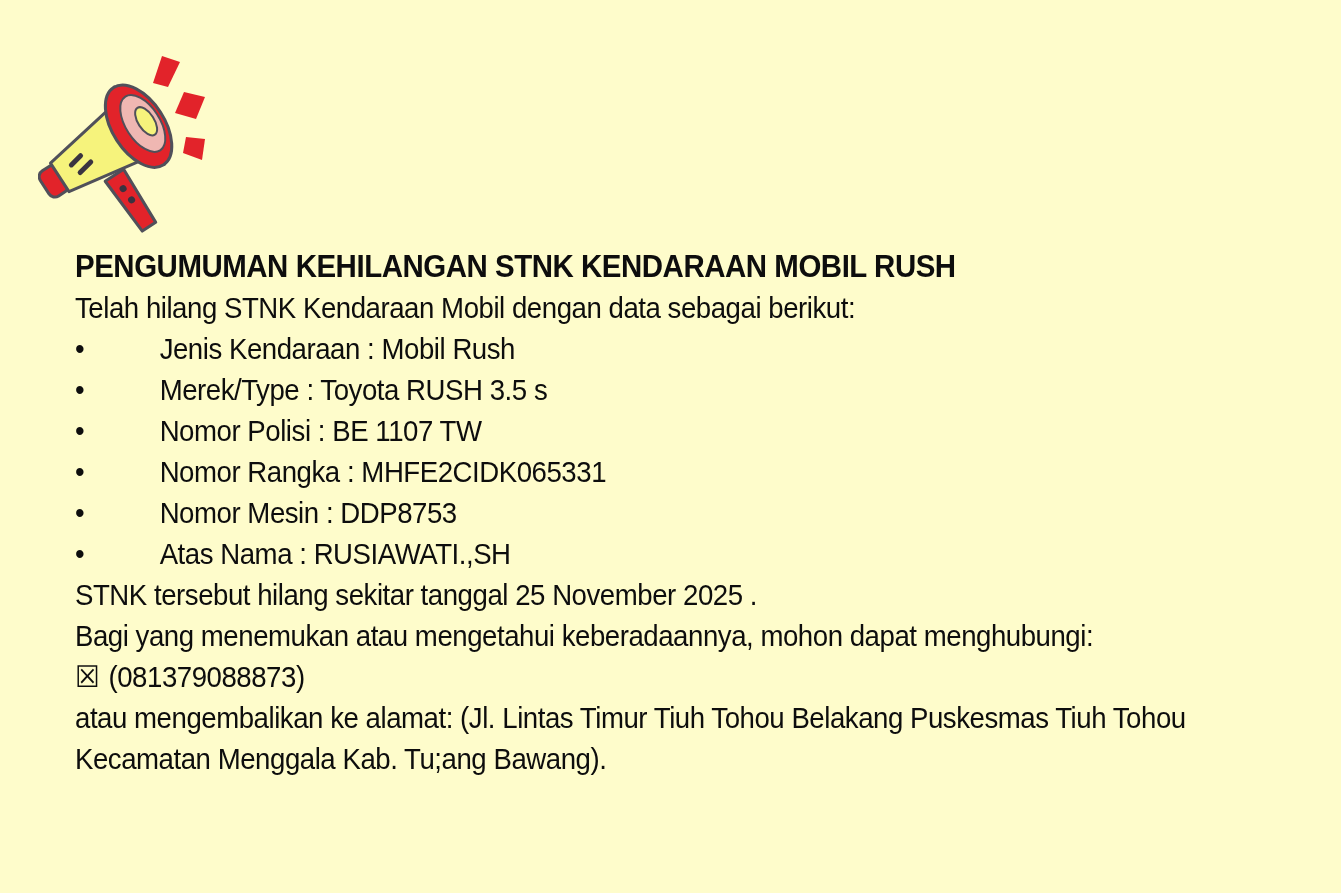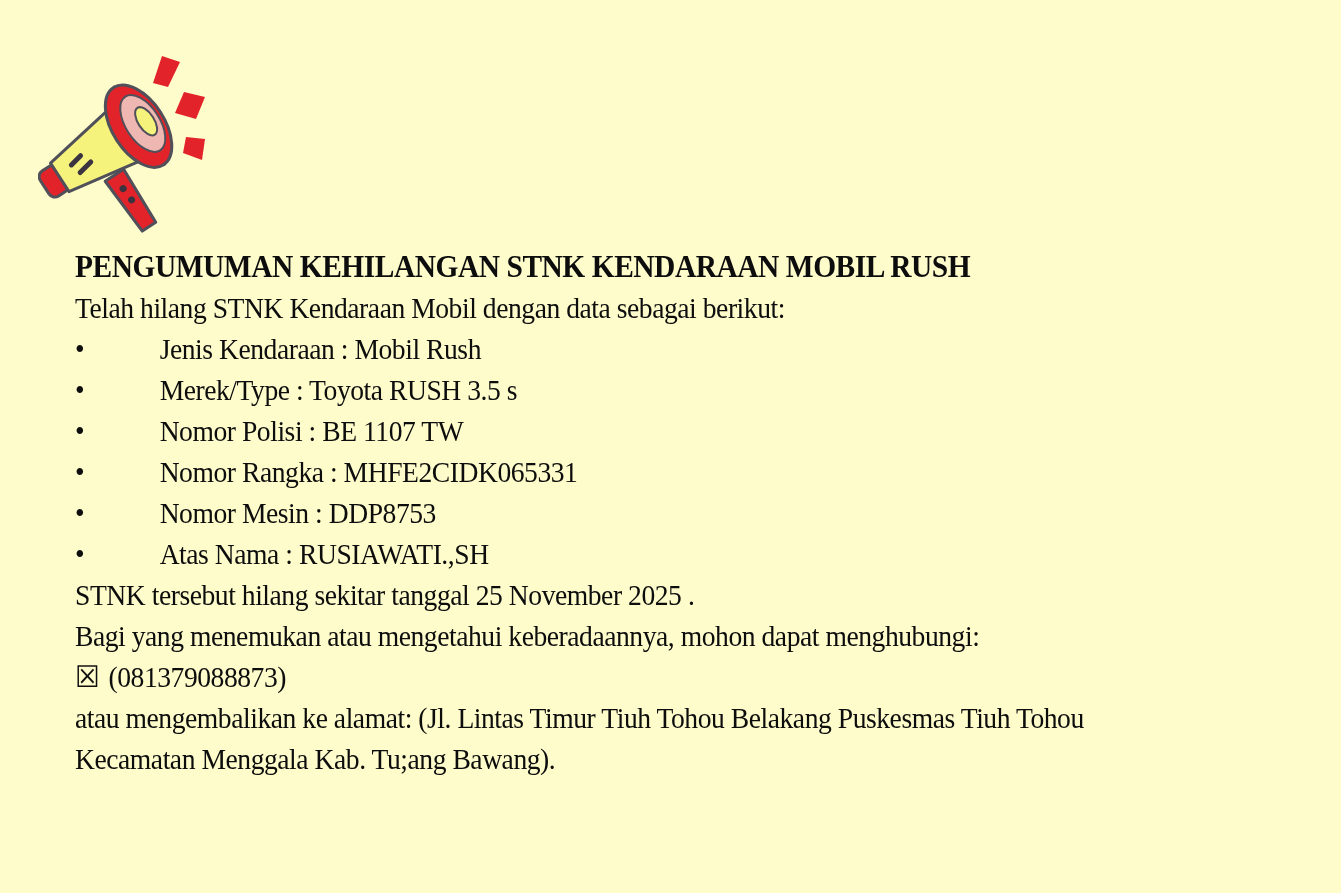--- a/index.html
+++ b/index.html
@@ -10,21 +10,20 @@
     width: 1341px;
     height: 893px;
     background: #FEFCCB;
     overflow: hidden;
     position: relative;
     font-family: "Liberation Sans", sans-serif;
   }
   .page {
     position: absolute;
     inset: 0;
-    font-family: Liberation Serif, serif;
   }
   .megaphone {
     position: absolute;
     left: 38px;
     top: 52px;
     width: 195px;
     height: 185px;
   }
   .content {
     position: absolute;

